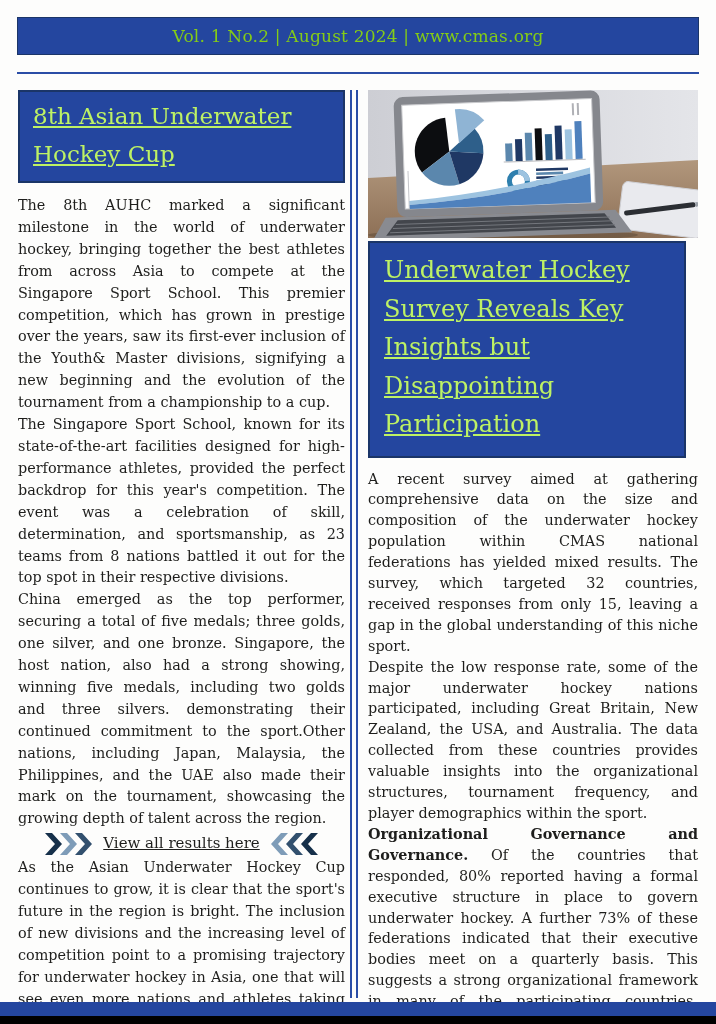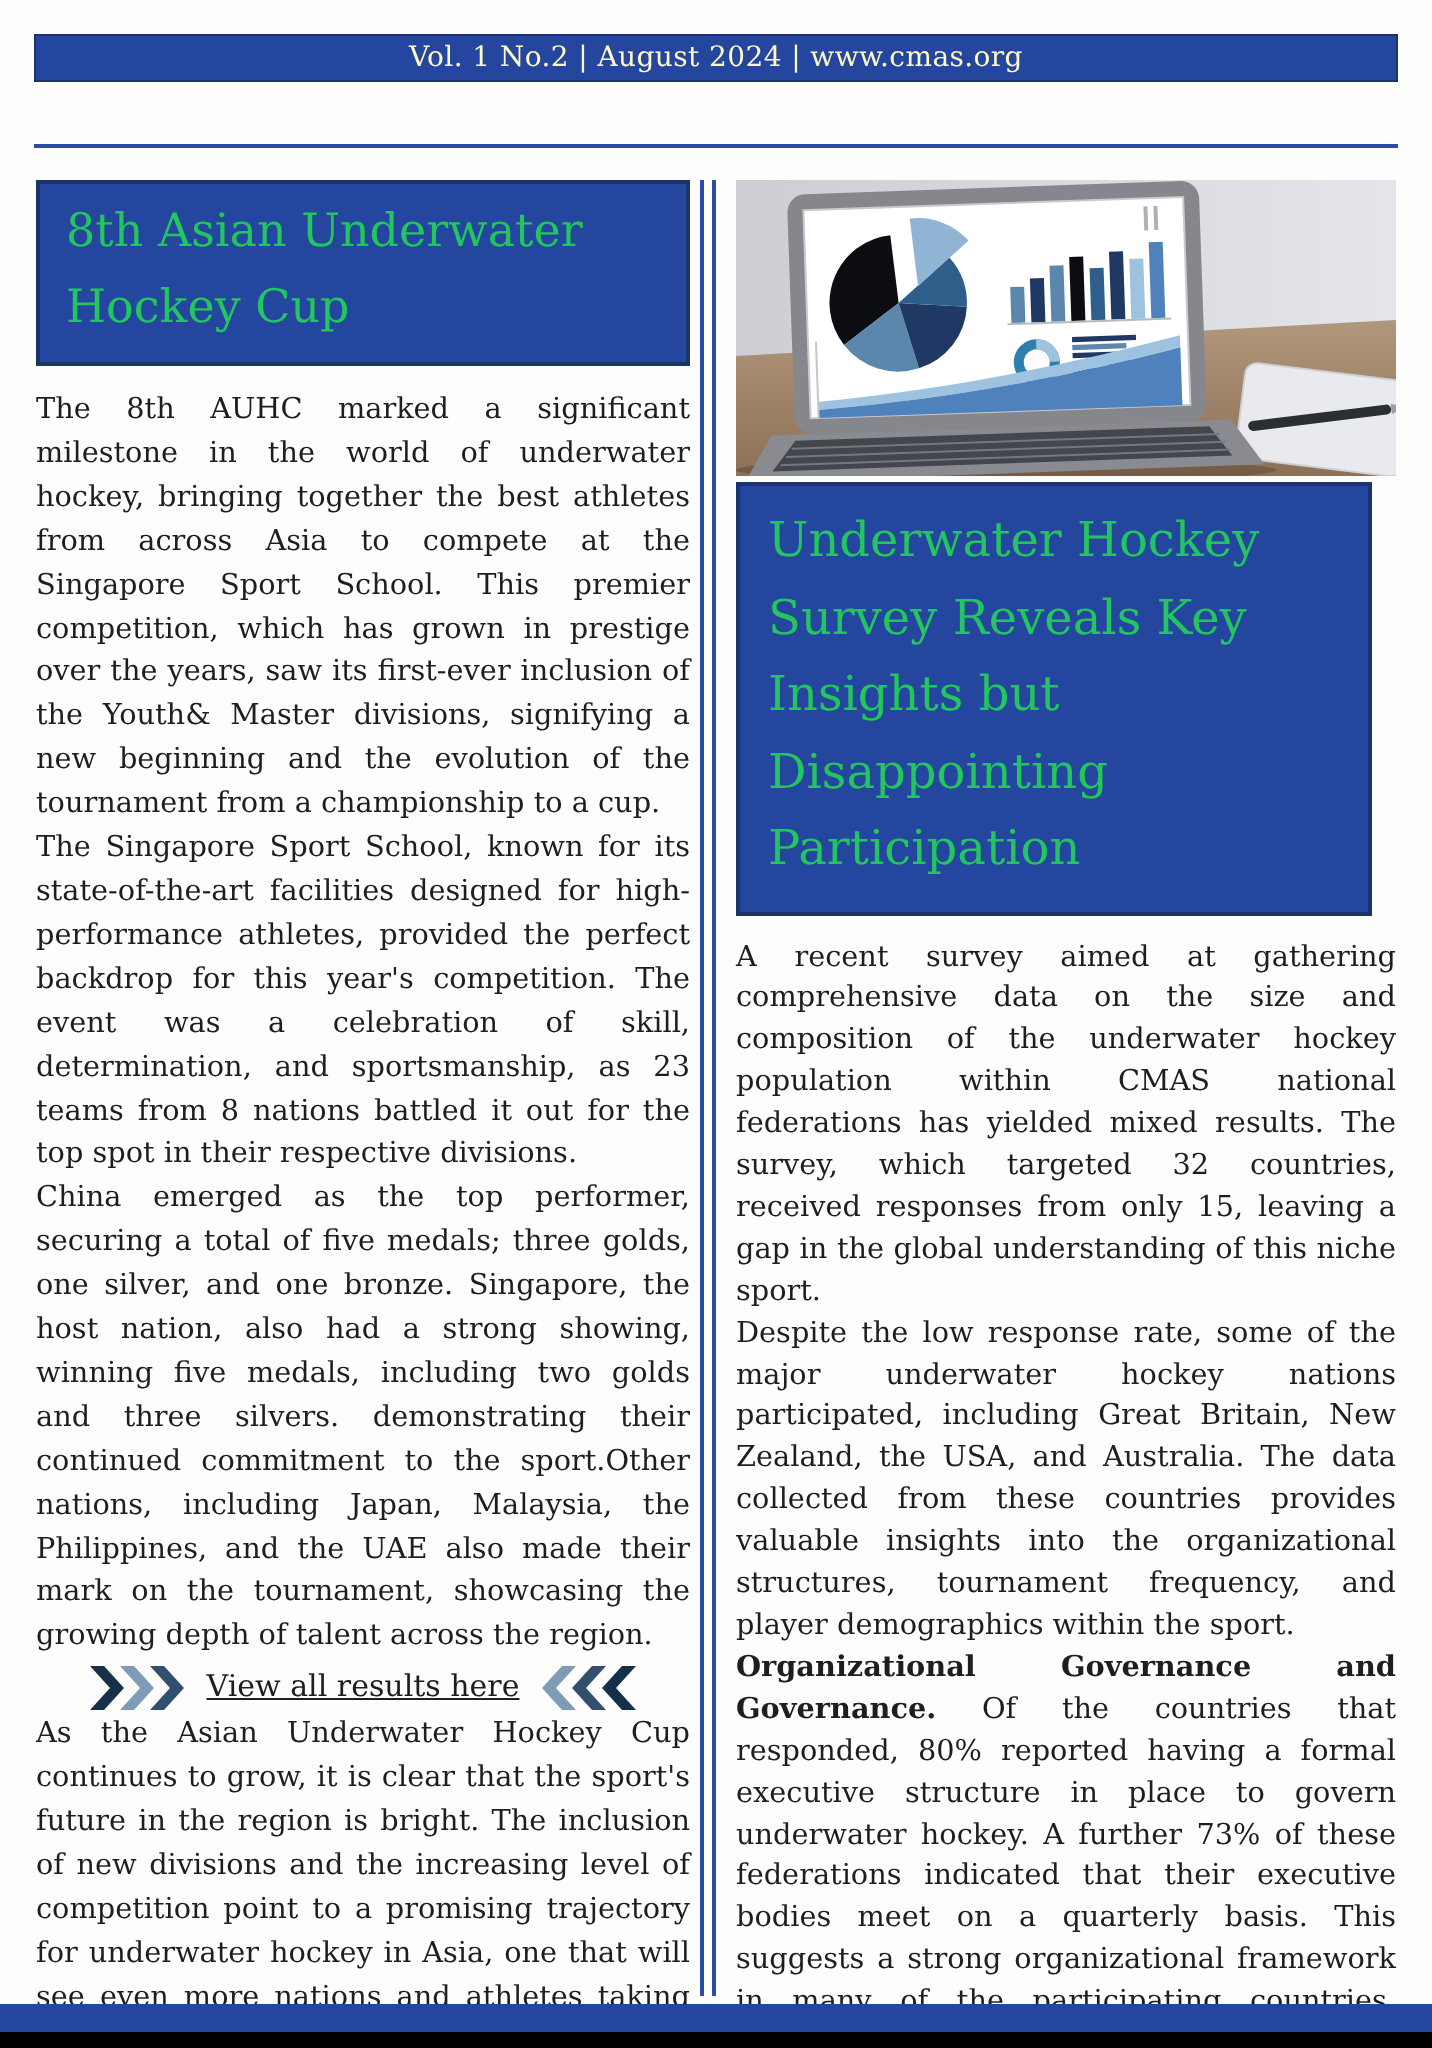--- a/index.html
+++ b/index.html
@@ -2,40 +2,40 @@
 <html><head>
 <meta charset="utf-8">
 <style>
   html,body { margin:0; padding:0; background:#ffffff; }
   .page {
     position:relative; width:716px; height:1024px; background:#fdfdfc;
     font-family:"DejaVu Serif", serif; color:#1e1e1c; overflow:hidden;
   }
   
   .masthead {
-    position:absolute; left:17px; top:17px; width:682px; height:24px;
+    position:absolute; left:17px; top:17px; width:682px; height:38px;
     background:#24469f; border:1px solid #1b3568; box-sizing:border-box;
     display:flex; align-items:center; justify-content:center;
-    color:#fef9c3; font-size:14px; letter-spacing:0.2px;
+    color:#84cc16; font-size:17px; letter-spacing:0.2px;
   }
   .masthead-rule {
     position:absolute; left:17px; top:72px; width:682px; height:2px; background:#2a4da6;
   }
   
   .col-divider {
     position:absolute; left:350px; top:90px; height:908px; width:8px;
     border-left:2px solid #2a4da6; border-right:2px solid #2a4da6; box-sizing:border-box;
   }
   
   .left-col  { position:absolute; left:18px;  top:90px; width:327px; }
   .right-col { position:absolute; left:368px; top:90px; width:330px; }
 
   .title-box {
     background:#24469f; border:2px solid #1b3568; box-sizing:border-box;
-    color:#22c55e; font-size:23px; line-height:38px; padding:5px 10px 8px 13px;
+    color:#bef264; font-size:23px; line-height:38px; padding:5px 10px 8px 13px;text-decoration:underline;
   }
   .title-box.right { width:318px; font-size:24px; line-height:38.5px; padding:8px 3px 12px 14px; }
 
   .body-text { margin-top:12px; text-align:justify; font-size:14.4px; line-height:21.9px; }
   .body-text p { margin:0; }
   .right-col .body-text { margin-top:11px; line-height:20.9px; }
   .lead-bold { font-weight:bold; }
 
   .results-row {
     display:flex; align-items:center; justify-content:center; gap:11px;

